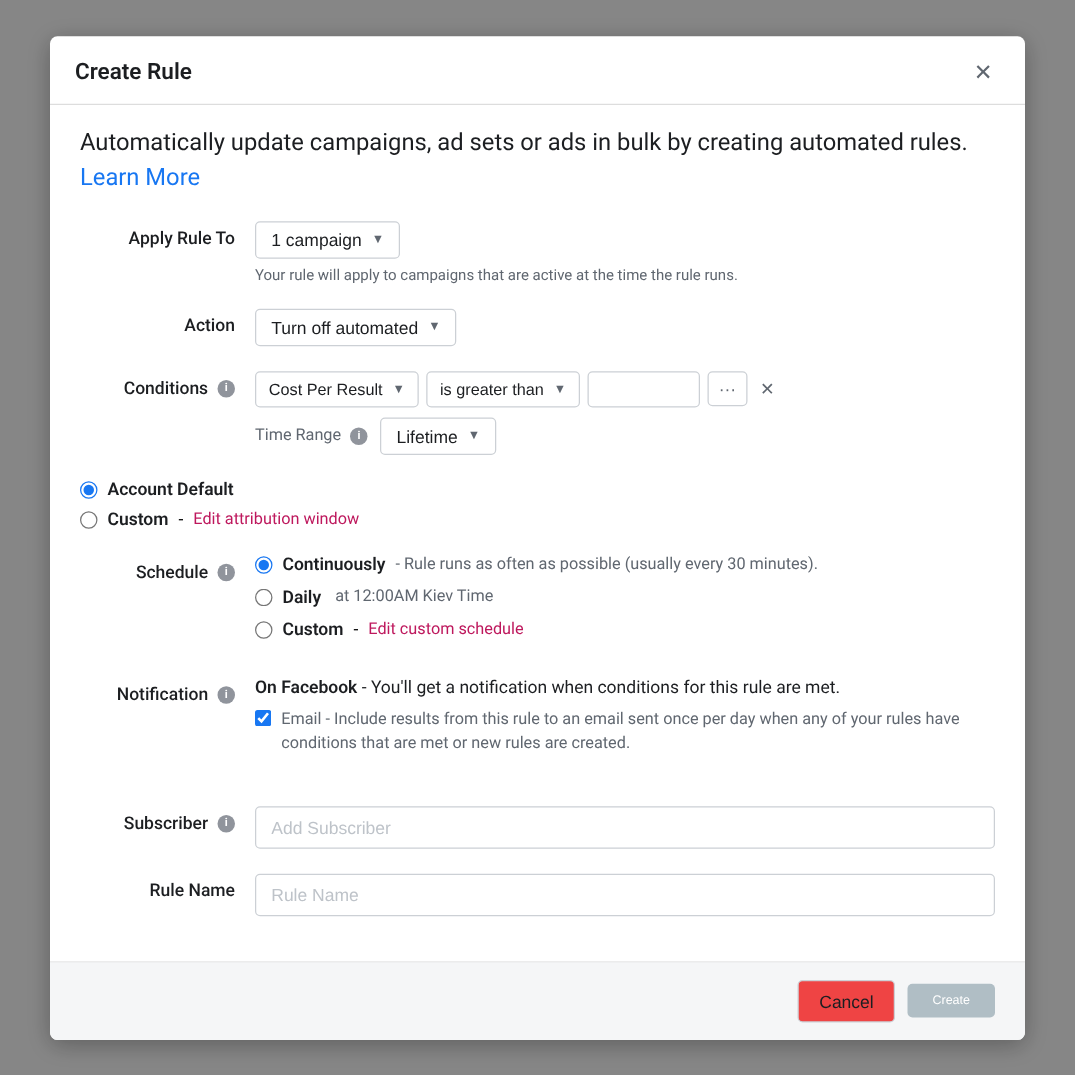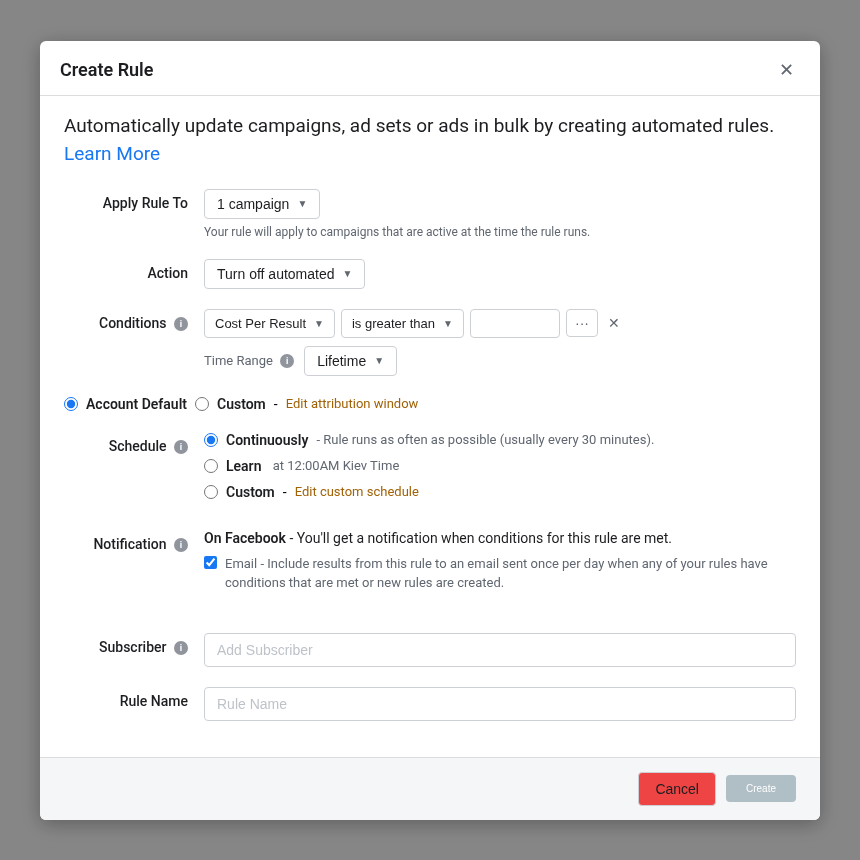--- a/index.html
+++ b/index.html
@@ -167,40 +167,41 @@
       align-items: center;
       gap: 10px;
       margin-top: 6px;
     }
     .time-range-label {
       font-size: 13px;
       color: #606770;
     }
     .radio-group {
       display: flex;
+      flex-direction: column;
       gap: 8px;
     }
     .radio-item {
       display: flex;
       align-items: center;
       gap: 8px;
       font-size: 14px;
       cursor: pointer;
     }
     .radio-item input[type=radio] {
       accent-color: #1877f2;
       width: 14px;
       height: 14px;
     }
     .radio-label-bold {
       font-weight: 600;
       color: #1c1e21;
     }
     .edit-link {
-      color: #a16207;
+      color: #be185d;
       text-decoration: none;
       font-size: 13px;
     }
     .schedule-section .radio-item {
       margin-bottom: 10px;
     }
     .schedule-description {
       font-size: 13px;
       color: #606770;
     }
@@ -378,21 +379,21 @@
           <span class="info-icon">i</span>
         </div>
         <div class="form-content schedule-section">
           <label class="radio-item">
             <input type="radio" name="schedule" checked="" style="">
             <span class="radio-label-bold">Continuously</span>
             <span class="schedule-description">- Rule runs as often as possible (usually every 30 minutes).</span>
           </label>
           <label class="radio-item">
             <input type="radio" name="schedule" style="">
-            <span class="radio-label-bold">Learn</span>
+            <span class="radio-label-bold">Daily</span>
             <span class="schedule-description">&nbsp;<span>at 12:00AM Kiev Time</span></span>
           </label>
           <label class="radio-item">
             <input type="radio" name="schedule" style="">
             <span class="radio-label-bold">Custom</span>
             <span> - </span>
             <a href="#" class="edit-link">Edit custom schedule</a>
           </label>
         </div>
       </div>

